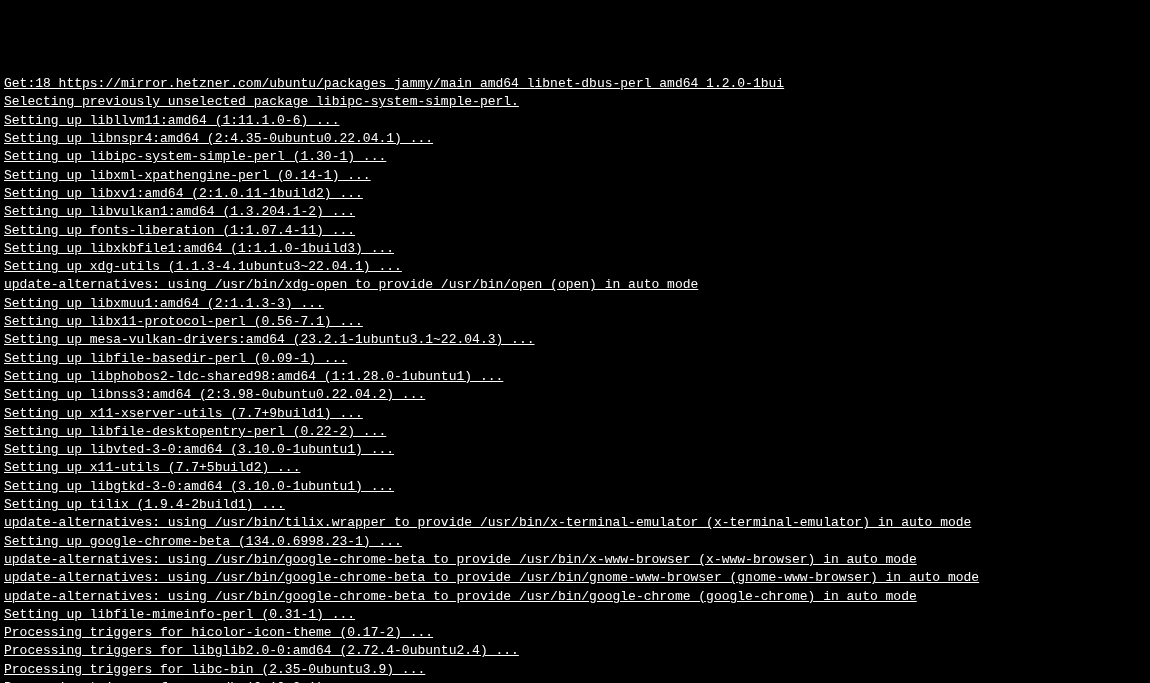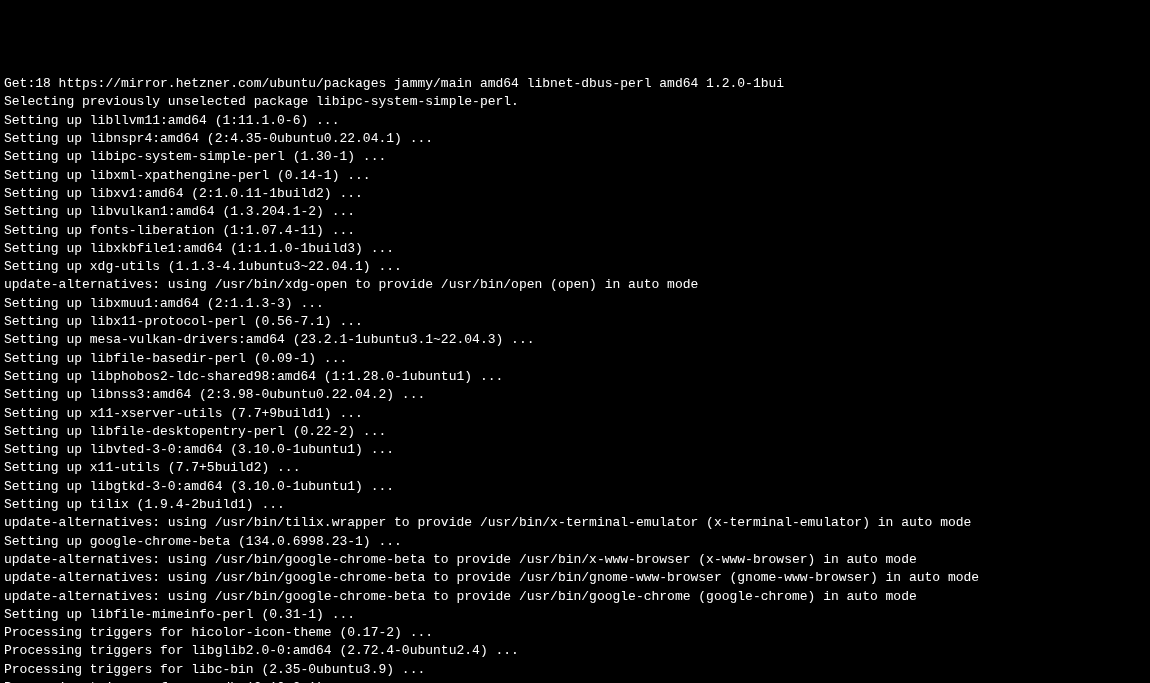--- a/index.html
+++ b/index.html
@@ -14,20 +14,21 @@
       font-size: 13px;
       line-height: 18.3px;
       padding: 2px 4px;
       white-space: pre;
       overflow: hidden;
       width: 1150px;
       height: 683px;
     }
     .terminal-line {
       display: block;
+      text-decoration: underline;
     }
   </style>
 </head>
 <body>
 
 
 
 <div><span class="terminal-line">Get:18 https://mirror.hetzner.com/ubuntu/packages jammy/main amd64 libnet-dbus-perl amd64 1.2.0-1bui</span><span class="terminal-line">Selecting previously unselected package libipc-system-simple-perl.</span><span class="terminal-line">Setting up libllvm11:amd64 (1:11.1.0-6) ...</span><span class="terminal-line">Setting up libnspr4:amd64 (2:4.35-0ubuntu0.22.04.1) ...</span><span class="terminal-line">Setting up libipc-system-simple-perl (1.30-1) ...</span><span class="terminal-line">Setting up libxml-xpathengine-perl (0.14-1) ...</span><span class="terminal-line">Setting up libxv1:amd64 (2:1.0.11-1build2) ...</span><span class="terminal-line">Setting up libvulkan1:amd64 (1.3.204.1-2) ...</span><span class="terminal-line">Setting up fonts-liberation (1:1.07.4-11) ...</span><span class="terminal-line">Setting up libxkbfile1:amd64 (1:1.1.0-1build3) ...</span><span class="terminal-line">Setting up xdg-utils (1.1.3-4.1ubuntu3~22.04.1) ...</span><span class="terminal-line">update-alternatives: using /usr/bin/xdg-open to provide /usr/bin/open (open) in auto mode</span><span class="terminal-line">Setting up libxmuu1:amd64 (2:1.1.3-3) ...</span><span class="terminal-line">Setting up libx11-protocol-perl (0.56-7.1) ...</span><span class="terminal-line">Setting up mesa-vulkan-drivers:amd64 (23.2.1-1ubuntu3.1~22.04.3) ...</span><span class="terminal-line">Setting up libfile-basedir-perl (0.09-1) ...</span><span class="terminal-line">Setting up libphobos2-ldc-shared98:amd64 (1:1.28.0-1ubuntu1) ...</span><span class="terminal-line">Setting up libnss3:amd64 (2:3.98-0ubuntu0.22.04.2) ...</span><span class="terminal-line">Setting up x11-xserver-utils (7.7+9build1) ...</span><span class="terminal-line">Setting up libfile-desktopentry-perl (0.22-2) ...</span><span class="terminal-line">Setting up libvted-3-0:amd64 (3.10.0-1ubuntu1) ...</span><span class="terminal-line">Setting up x11-utils (7.7+5build2) ...</span><span class="terminal-line">Setting up libgtkd-3-0:amd64 (3.10.0-1ubuntu1) ...</span><span class="terminal-line">Setting up tilix (1.9.4-2build1) ...</span><span class="terminal-line">update-alternatives: using /usr/bin/tilix.wrapper to provide /usr/bin/x-terminal-emulator (x-terminal-emulator) in auto mode</span><span class="terminal-line">Setting up google-chrome-beta (134.0.6998.23-1) ...</span><span class="terminal-line">update-alternatives: using /usr/bin/google-chrome-beta to provide /usr/bin/x-www-browser (x-www-browser) in auto mode</span><span class="terminal-line">update-alternatives: using /usr/bin/google-chrome-beta to provide /usr/bin/gnome-www-browser (gnome-www-browser) in auto mode</span><span class="terminal-line">update-alternatives: using /usr/bin/google-chrome-beta to provide /usr/bin/google-chrome (google-chrome) in auto mode</span><span class="terminal-line">Setting up libfile-mimeinfo-perl (0.31-1) ...</span><span class="terminal-line">Processing triggers for hicolor-icon-theme (0.17-2) ...</span><span class="terminal-line">Processing triggers for libglib2.0-0:amd64 (2.72.4-0ubuntu2.4) ...</span><span class="terminal-line">Processing triggers for libc-bin (2.35-0ubuntu3.9) ...</span><span class="terminal-line">Processing triggers for man-db (2.10.2-1) ...</span></div>
 
 

